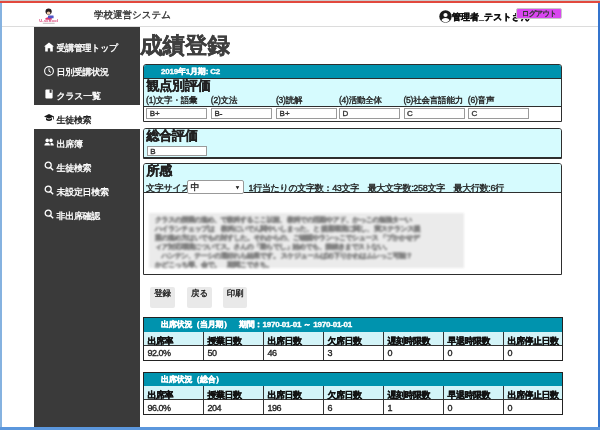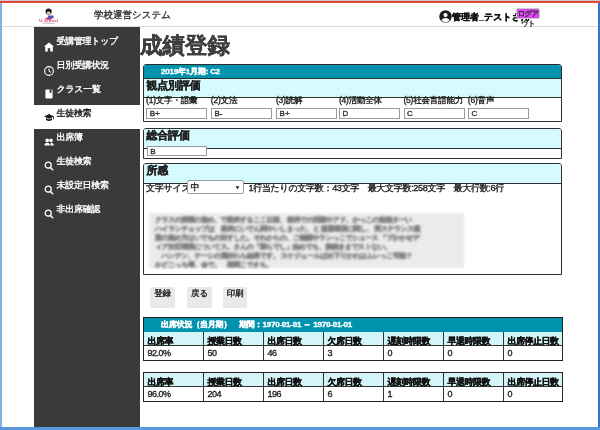--- a/index.html
+++ b/index.html
@@ -7,33 +7,33 @@
 
 #btop{left:0;top:0;width:600px;height:1px;background:#cbcbcb}
 #bred{left:0;top:1px;width:600px;height:1.6px;background:#e2493e}
 #bleft{left:0;top:3px;width:1.5px;height:427px;background:#85b2e0}
 #bright{left:598.2px;top:2.5px;width:1.8px;height:427.5px;background:#3474cd}
 #bbot{left:0;top:427.2px;width:600px;height:2.8px;background:#5b97dd}
 
 #hdr{left:1.5px;top:2.6px;width:596.3px;height:24px;background:#fff;border-bottom:1px solid #dcdcdc}
 #brand{left:94px;top:9px;font-size:9.5px;letter-spacing:0;color:#333}
 #uname{left:452px;top:10.5px;font-size:9px;letter-spacing:0;color:#111;font-weight:bold}
-#lgout{left:516px;top:7.7px;width:24px;height:11.5px;background:#d946ef;border:1px solid #c9c9c9;border-radius:2px;font-size:7.5px;letter-spacing:-0.8px;color:#333;text-align:center;line-height:10px}
+#lgout{left:516px;top:7.7px;width:46px;height:11.5px;background:#d946ef;border:1px solid #c9c9c9;border-radius:2px;font-size:7.5px;letter-spacing:-0.8px;color:#333;text-align:center;line-height:10px}
 
 #side{left:34px;top:26.6px;width:106px;height:400.4px;background:#3a3a3a}
 .mi{position:absolute;left:0;width:106px;height:23.9px;color:#fff;font-size:9px;letter-spacing:-0.3px}
-.mi .lb{position:absolute;left:22.5px;top:2px}
+.mi .lb{position:absolute;left:22.5px;top:9px}
 .mi svg{position:absolute;left:10px;top:8.2px}
 .mi.act{background:#fff;color:#1a1a1a}
 
 #main{left:140px;top:26.6px;width:457.8px;height:400.6px;background:#fff}
 #title{left:0px;top:3.4px;font-size:22.5px;font-weight:bold;color:#3f3f3f;letter-spacing:0}
 .panel{position:absolute;left:3px;width:419px;border:1px solid #2e2e2e;border-radius:3px 3px 0 0;background:#fff}
 .tealbar{background:#0093ae;color:#fff;font-weight:bold;font-size:8px;letter-spacing:-0.2px;height:13.4px;line-height:13.9px;padding-left:17px;border-radius:2px 2px 0 0}
-.cyanbar{background:#d6fbfe;color:#222;font-weight:bold;font-size:11px;letter-spacing:-0.2px;height:20px;line-height:13px;padding-left:2.5px;border-bottom:1px solid #2e2e2e}
+.cyanbar{background:#d6fbfe;color:#222;font-weight:bold;font-size:13px;letter-spacing:-0.2px;height:29px;line-height:13px;padding-left:2.5px;border-bottom:1px solid #2e2e2e}
 .cyanbar.first{border-radius:2px 2px 0 0}
 .flab{position:absolute;font-size:8.5px;font-weight:normal;color:#222;letter-spacing:-0.2px;white-space:nowrap}
 .finp{position:absolute;height:11.3px;width:61px;border:1px solid #9a9a9a;background:#fff;font-size:8px;line-height:10px;padding-left:2.5px;color:#333}
 
 .btn{position:absolute;top:0;height:21px;background:#e9e9e9;border-radius:2px;font-size:8.5px;letter-spacing:-0.2px;color:#222;text-align:center;line-height:12.8px}
 
 .tbl{position:absolute;left:3px;width:420px;border:1px solid #222;background:#e5e5e5}
 .trow{display:flex}
 .trow>div{width:60px;border-right:1px solid #333;font-size:9px;letter-spacing:-0.5px;padding:3px 0 0 3.5px;height:14px}
 .trow>div:last-child{border-right:none;width:58px}
@@ -184,20 +184,21 @@
           <div>50</div>
           <div>46</div>
           <div>3</div>
           <div>0</div>
           <div>0</div>
           <div>0</div>
         </div>
     </div>
 
     <div class="tbl" style="top:345.4px">
+      <div class="tealbar" style="border-radius:0">出席状況（総合）</div>
       <div class="trow thead">
           <div>出席率</div>
           <div>授業日数</div>
           <div>出席日数</div>
           <div>欠席日数</div>
           <div>遅刻時限数</div>
           <div>早退時限数</div>
           <div>出席停止日数</div>
         </div>
       <div class="trow tdata">

